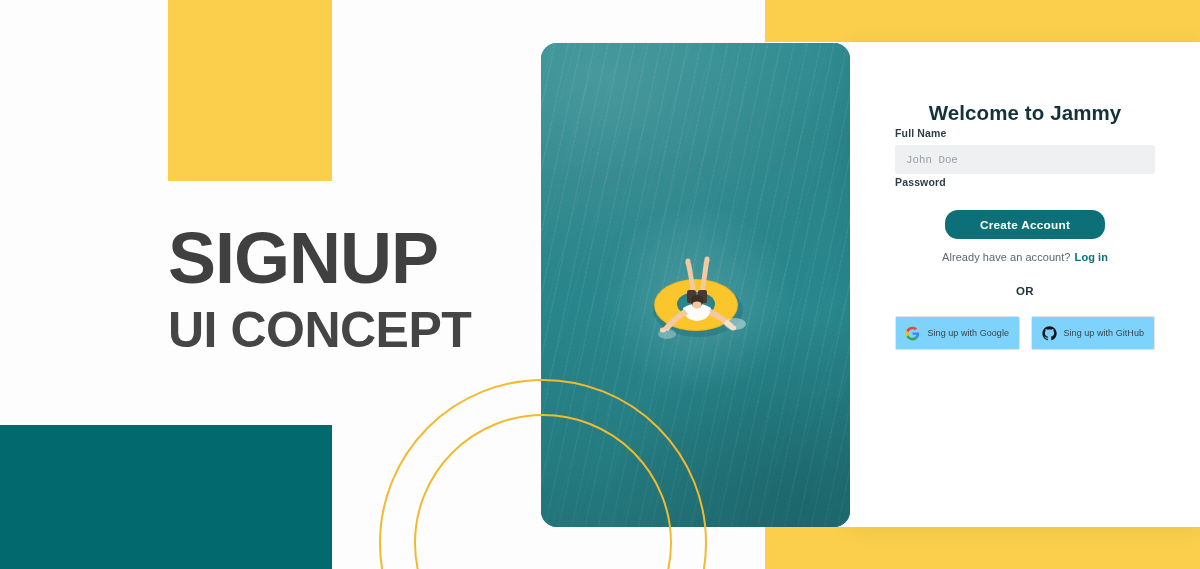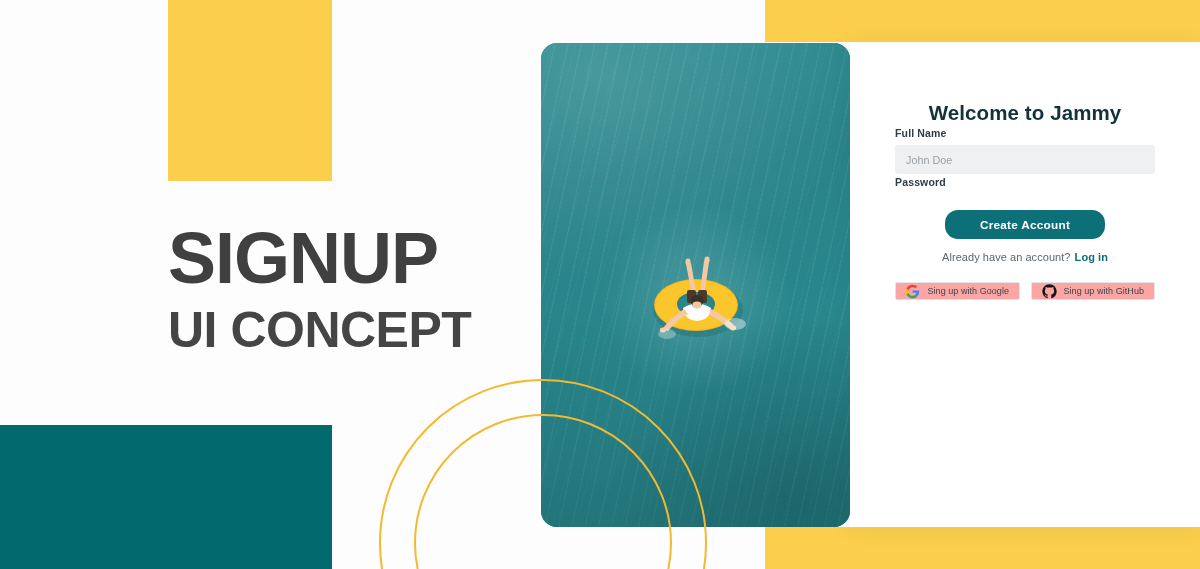--- a/index.html
+++ b/index.html
@@ -61,21 +61,21 @@
     text-align:center; letter-spacing:.1px; margin-top:58px;
   }
   .field { margin-top:2px; }
   .field-label {
     font-size:10.5px; font-weight:bold; color:#2f3d44;
     letter-spacing:.15px; margin-bottom:6px;
   }
   .field-input {
     width:260px; height:29px; background:#eff0f2; border:none; border-radius:3px;
     padding:0 11px; font-size:10.8px; color:#6e757c;
-    font-family:Liberation Sans, sans-serif;
+    font-family:Liberation Mono, monospace;
   }
   .field-input::placeholder { color:#9aa0a6; }
 
   #create-account-button {
     display:block; width:160px; height:29px; margin:22px auto 0;
     background:#0d7078; color:#ffffff; border:none; border-radius:13px;
     font-size:11.8px; font-weight:bold; letter-spacing:.25px; cursor:pointer;
     font-family:"Liberation Sans", sans-serif;
   }
   #login-row {
@@ -83,21 +83,21 @@
   }
   #login-link { color:#0d7078; font-weight:bold; text-decoration:none; margin-left:1px; }
 
   #or-divider {
     text-align:center; margin-top:22px;
     font-size:11.5px; font-weight:bold; color:#21333a; letter-spacing:.4px;
   }
 
   #social-row { display:flex; gap:11px; margin-top:19px; }
   .social-btn {
-    flex:1 1 0; height:18px; background:#fca5a5; border:1px solid #e2e4e8;
+    flex:1 1 0; height:34px; background:#7dd3fc; border:1px solid #e2e4e8;
     border-radius:2px; display:flex; align-items:center; justify-content:center;
     gap:7px; cursor:pointer; padding:0 4px;
   }
   .social-label { font-size:9px; color:#3b4449; white-space:nowrap; letter-spacing:.05px; }
   .social-icon { width:15px; height:15px; flex:0 0 15px; display:block; }
 
   
   #headline { position:absolute; left:168px; top:224px; width:420px; }
   #headline-line1 {
     font-size:72px; font-weight:bold; color:#404040;
@@ -175,20 +175,21 @@
         <div class="field-label">Password</div>
       </div>
 
       <button id="create-account-button">Create Account</button>
 
       <div id="login-row">
         <span>Already have an account?</span>
         <a id="login-link" href="#">Log in</a>
       </div>
 
+      <div id="or-divider">OR</div>
 
       <div id="social-row">
 
         <div class="social-btn">
           <span class="social-icon">
             <svg viewBox="0 0 48 48" xmlns="http://www.w3.org/2000/svg">
               <path fill="#4285F4" d="M45.1 24.5c0-1.6-.1-2.8-.4-4.1H24v7.4h12.1c-.2 2-1.6 5-4.5 7l6.9 5.4c4.1-3.8 6.6-9.4 6.6-15.7z"></path>
               <path fill="#34A853" d="M24 46c5.9 0 10.9-2 14.5-5.3l-6.9-5.4c-1.9 1.3-4.4 2.2-7.6 2.2-5.8 0-10.7-3.8-12.5-9.1l-7.2 5.5C7.9 41.1 15.4 46 24 46z"></path>
               <path fill="#FBBC05" d="M11.5 28.4c-.5-1.4-.7-2.9-.7-4.4s.3-3 .7-4.4l-7.2-5.6C2.8 16.9 2 20.4 2 24s.8 7.1 2.3 10l7.2-5.6z"></path>
               <path fill="#EA4335" d="M24 10.5c4.1 0 6.9 1.8 8.5 3.3l6.1-6C34.9 4.3 29.9 2 24 2 15.4 2 7.9 6.9 4.3 14l7.2 5.6c1.8-5.3 6.7-9.1 12.5-9.1z"></path>

